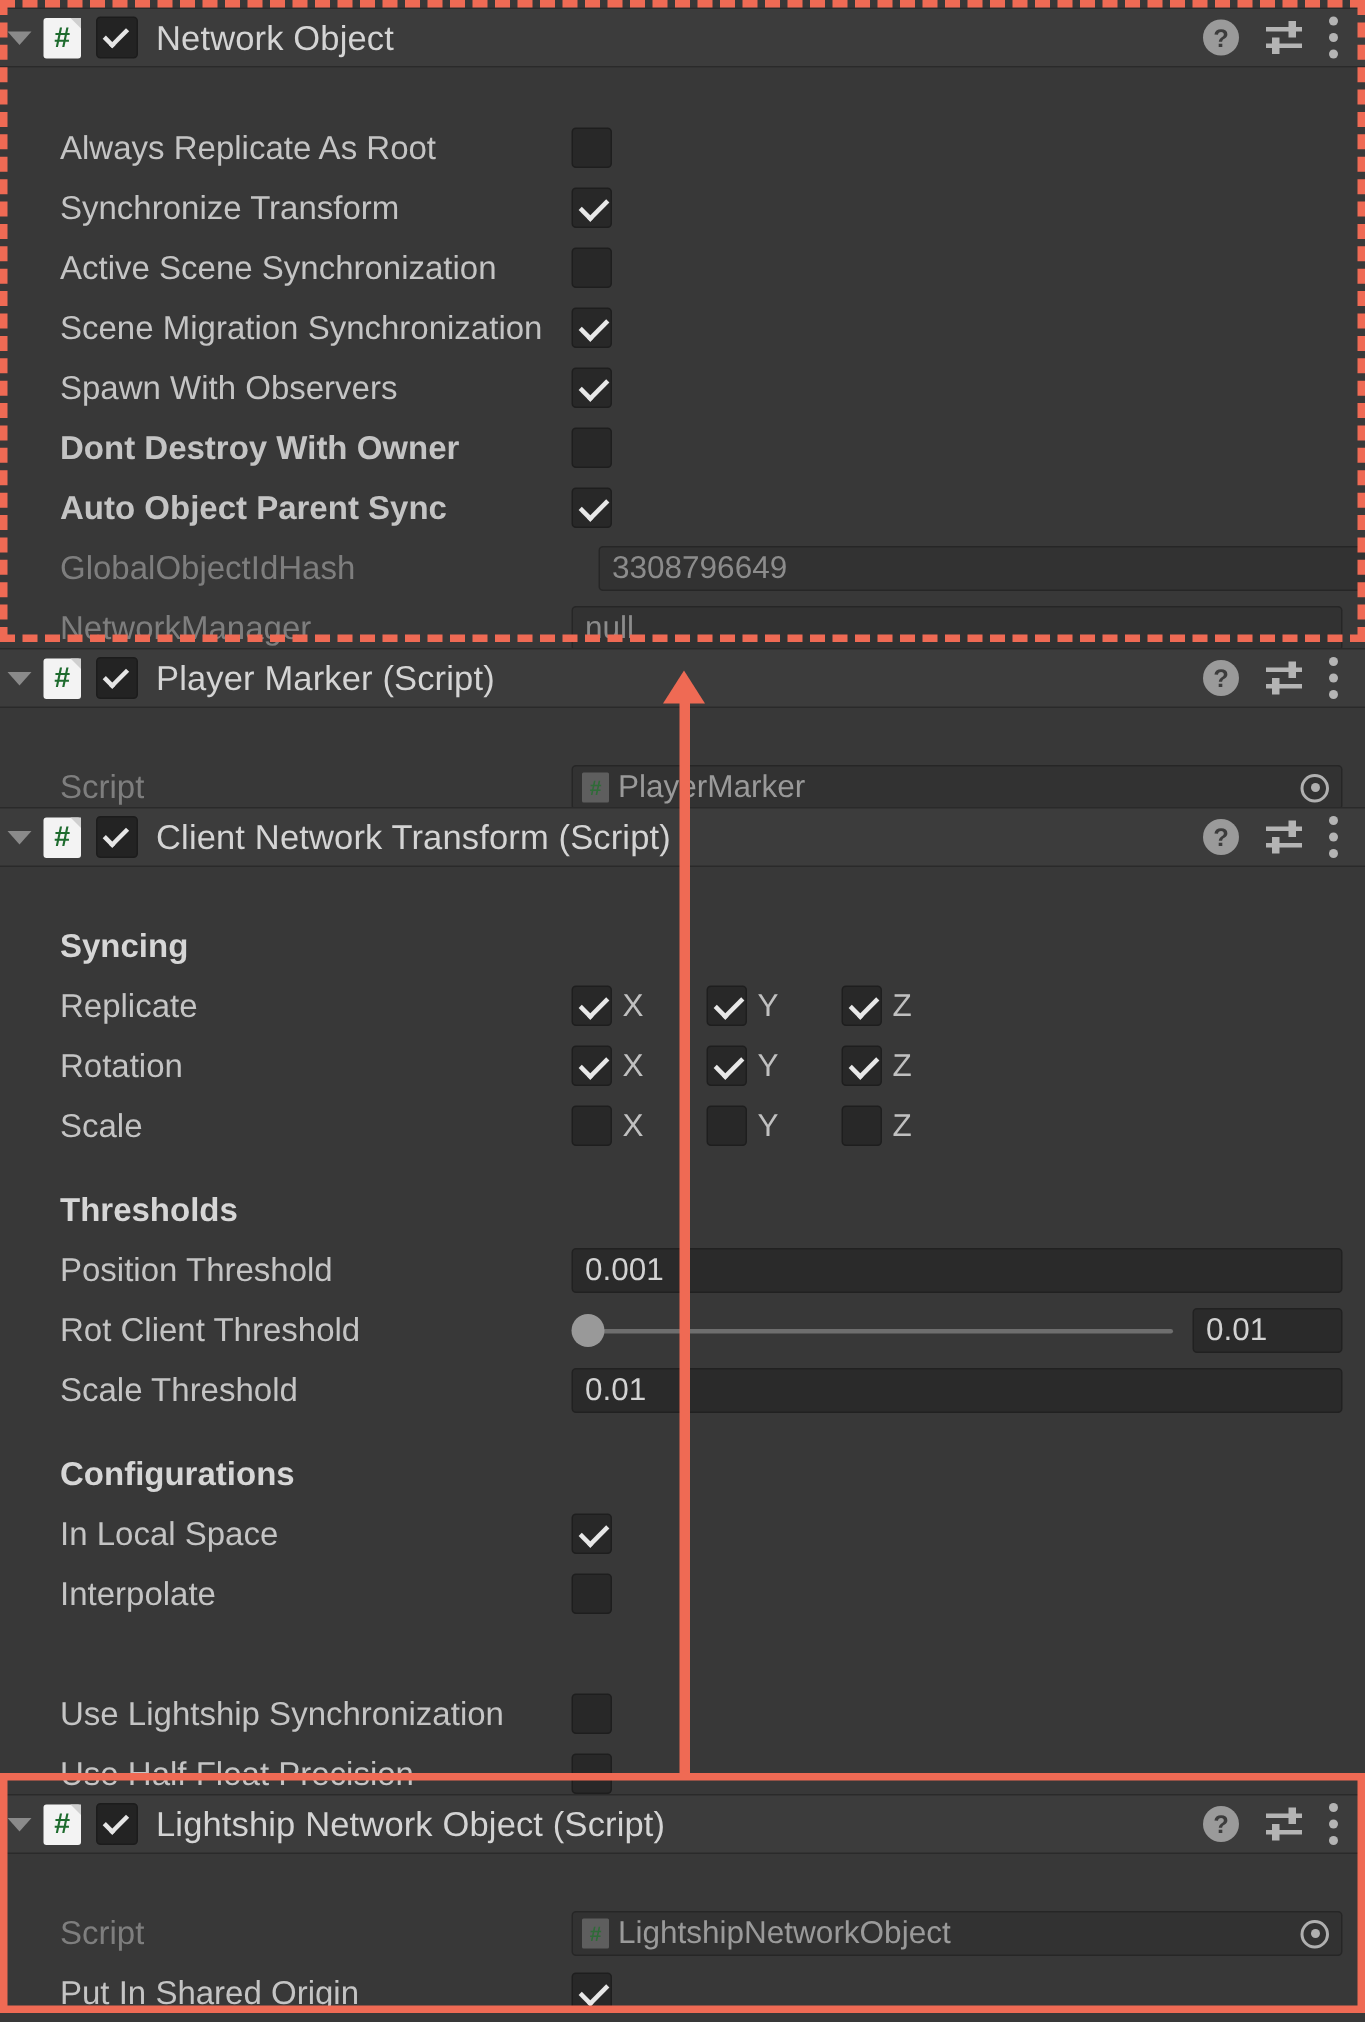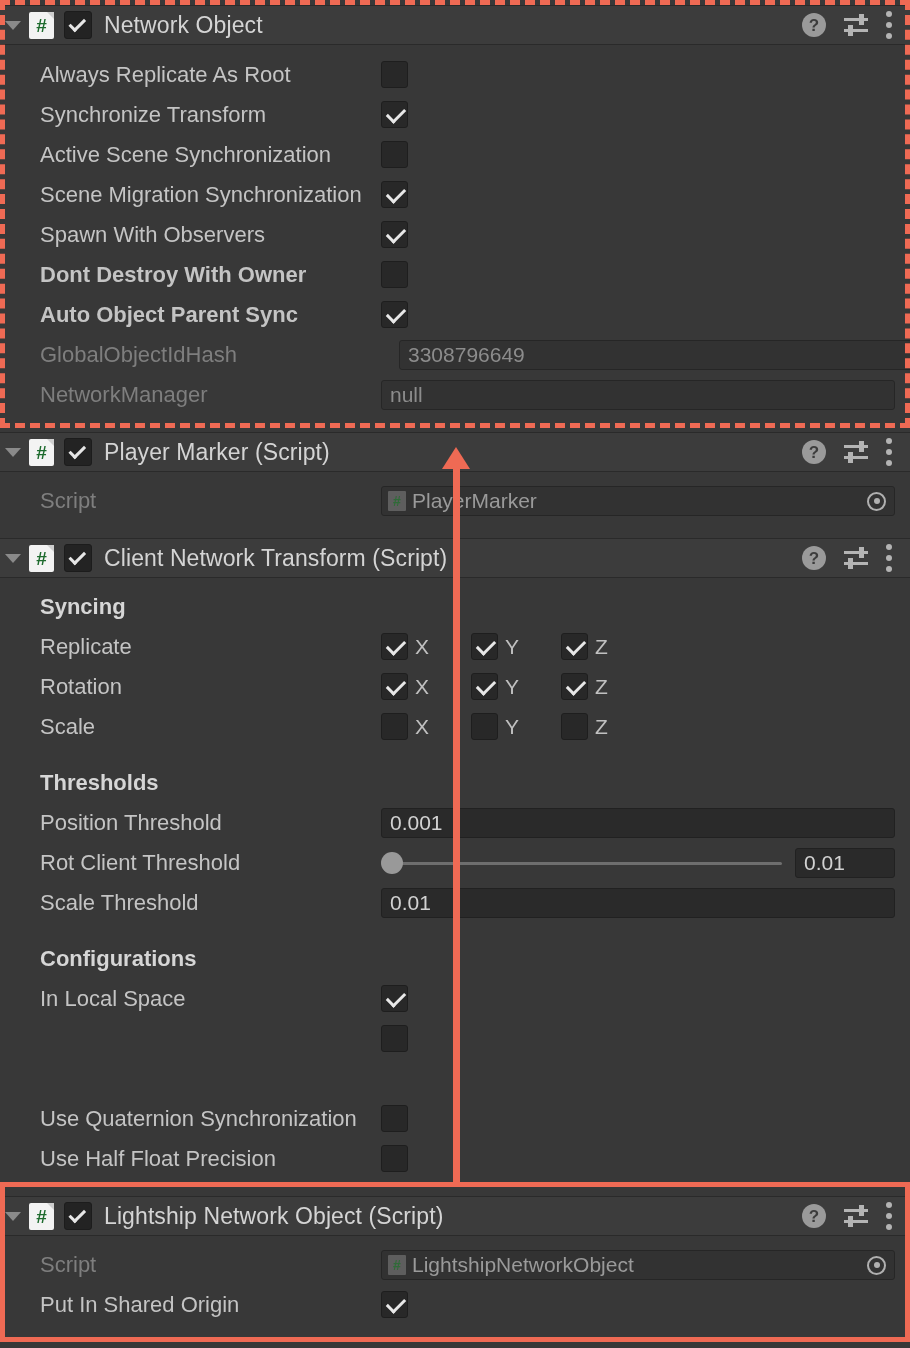--- a/index.html
+++ b/index.html
@@ -71,21 +71,21 @@
   .ic-preset i:nth-child(2) { top: 16px; }
   .ic-preset i::after {
     content:""; position:absolute; top:-4px; width: 5px; height: 11px; background:#B4B4B4;
   }
   .ic-preset i:nth-child(1)::after { left: 15px; }
   .ic-preset i:nth-child(2)::after { left: 4px; }
   .ic-dots { width: 6px; display: flex; flex-direction: column; gap: 5px; align-items: center; }
   .ic-dots span { width: 6px; height: 6px; border-radius: 50%; background: #B4B4B4; display: block; }
 
   
-  .row { position: absolute; left: 0; width: 910px; height: 40px; }
+  .row { position: absolute; left: 0; width: 910px; height: 40px; margin-top: 24px; }
   .lbl {
     position: absolute; left: 40px; top: 0; height: 40px;
     display: flex; align-items: center;
     font-size: 22px; color: #C4C4C4; white-space: nowrap; overflow: hidden;
   }
   .lbl.dim { color: #7E7E7E; }
   .lbl.section { font-weight: bold; color: #D6D6D6; }
 
   .cbx {
     position: absolute; width: 27px; height: 27px; top: 6px;
@@ -339,24 +339,25 @@
   </div>
 
   <div class="row" style="top:939px;">
     <div class="lbl section">Configurations</div>
   </div>
   <div class="row" style="top:979px;">
     <div class="lbl" style="width:341px;">In Local Space</div>
     <div class="cbx on" style="left:381px;"></div>
   </div>
   <div class="row" style="top:1019px;">
+    <div class="lbl" style="width:341px;">Interpolate</div>
     <div class="cbx" style="left:381px;"></div>
   </div>
   <div class="row" style="top:1099px;">
-    <div class="lbl" style="width:341px;">Use Quaternion Synchronization</div>
+    <div class="lbl" style="width:341px;">Use Lightship Synchronization</div>
     <div class="cbx" style="left:381px;"></div>
   </div>
   <div class="row" style="top:1139px;">
     <div class="lbl" style="width:341px;">Use Half Float Precision</div>
     <div class="cbx" style="left:381px;"></div>
   </div>
 
   <div class="comp-header" style="top:1196px;">
     <div class="foldout">
         <div class="tri"></div>

